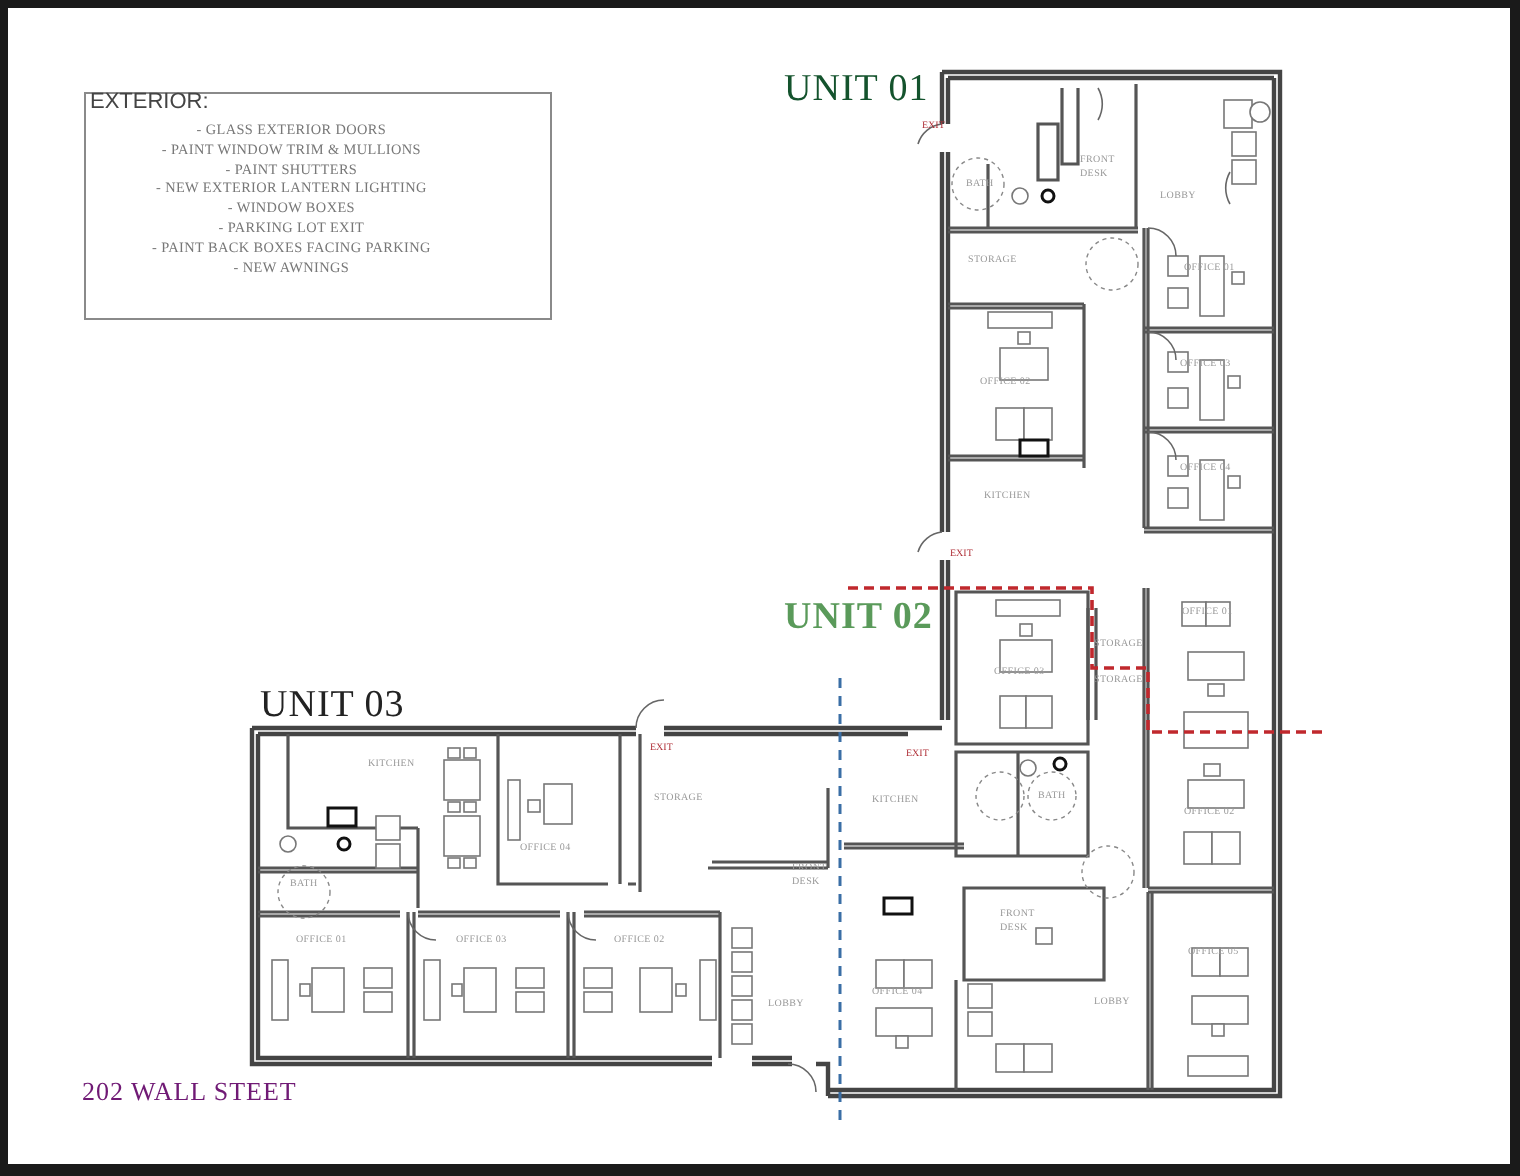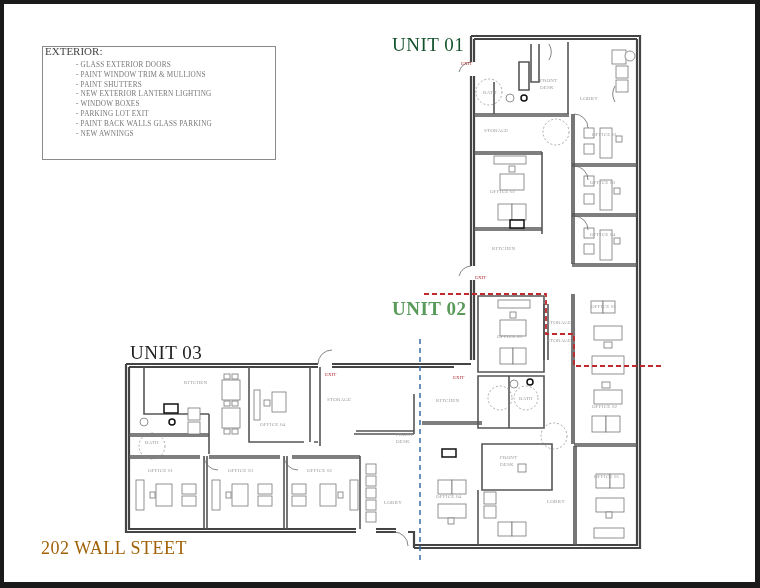--- a/index.html
+++ b/index.html
@@ -4,24 +4,24 @@
 <style>
   html, body { margin:0; padding:0; }
   body { width:760px; height:588px; background:#1a1a1a; position:relative; overflow:hidden; font-family:"DejaVu Serif", serif; }
   .page { position:absolute; left:4px; top:4px; width:751px; height:578px; background:#ffffff; }
   svg { position:absolute; left:0; top:0; }
   .lbl { position:absolute; font-family:"Liberation Serif", "DejaVu Serif", serif; white-space:nowrap; }
   .room { font-size:5px; color:#9a9a9a; letter-spacing:0.2px; }
   .exit { font-size:5px; color:#b0323a; }
   .unit { font-size:19px; letter-spacing:0.5px; }
   .notes { position:absolute; left:38px; top:42px; width:232px; height:112px; border:1px solid #8a8a8a; background:#fff; }
-  .notes .head { position:absolute; left:2px; top:-2px; font-size:11px; color:#444; font-family:Liberation Serif, serif; }
+  .notes .head { position:absolute; left:2px; top:-2px; font-size:11px; color:#444; font-family:Liberation Sans, sans-serif; }
   .notes ul { list-style:none; margin:0; padding:0; position:absolute; left:33px; top:14px; }
-  .notes li { font-size:7.2px; line-height:9.8px; color:#777; font-family:"Liberation Serif", serif; letter-spacing:0.2px; }
-  .addr { position:absolute; left:37px; top:534px; font-size:18px; color:#a16207; font-family:"Liberation Serif", serif; letter-spacing:0.5px; }
+  .notes li { font-size:7.2px; line-height:9.8px; color:#777; font-family:"Liberation Serif", serif; letter-spacing:0.2px;text-align:center; }
+  .addr { position:absolute; left:37px; top:534px; font-size:13px; color:#701a75; font-family:"Liberation Serif", serif; letter-spacing:0.5px; }
 </style>
 </head>
 <body>
 
 <div class="page">
 
   <svg width="751" height="578" viewBox="0 0 751 578">
     <g fill="none" stroke="#444" stroke-width="2.2">
 
       <path d="M467 32 L636 32 L636 544 L410 544"></path>
@@ -224,21 +224,21 @@
 
   <div class="notes">
     <div class="head">EXTERIOR:</div>
     <ul>
       <li>- GLASS EXTERIOR DOORS</li>
       <li>- PAINT WINDOW TRIM &amp; MULLIONS</li>
       <li>- PAINT SHUTTERS</li>
       <li>- NEW EXTERIOR LANTERN LIGHTING</li>
       <li>- WINDOW BOXES</li>
       <li>- PARKING LOT EXIT</li>
-      <li>- PAINT BACK WALLS GLASS PARKING</li>
+      <li>- PAINT BACK BOXES FACING PARKING</li>
       <li>- NEW AWNINGS</li>
     </ul>
   </div>
 
   <div class="lbl unit" style="left:388px; top:30px; color:#14532d;">UNIT 01</div>
   <div class="lbl unit" style="left:388px; top:294px; color:#5a9a5a;font-weight:bold;">UNIT 02</div>
   <div class="lbl unit" style="left:126px; top:338px; color:#222;">UNIT 03</div>
 
   <div class="lbl exit" style="left:457px; top:57px;">EXIT</div>
   <div class="lbl room" style="left:536px; top:74px;">FRONT</div>

